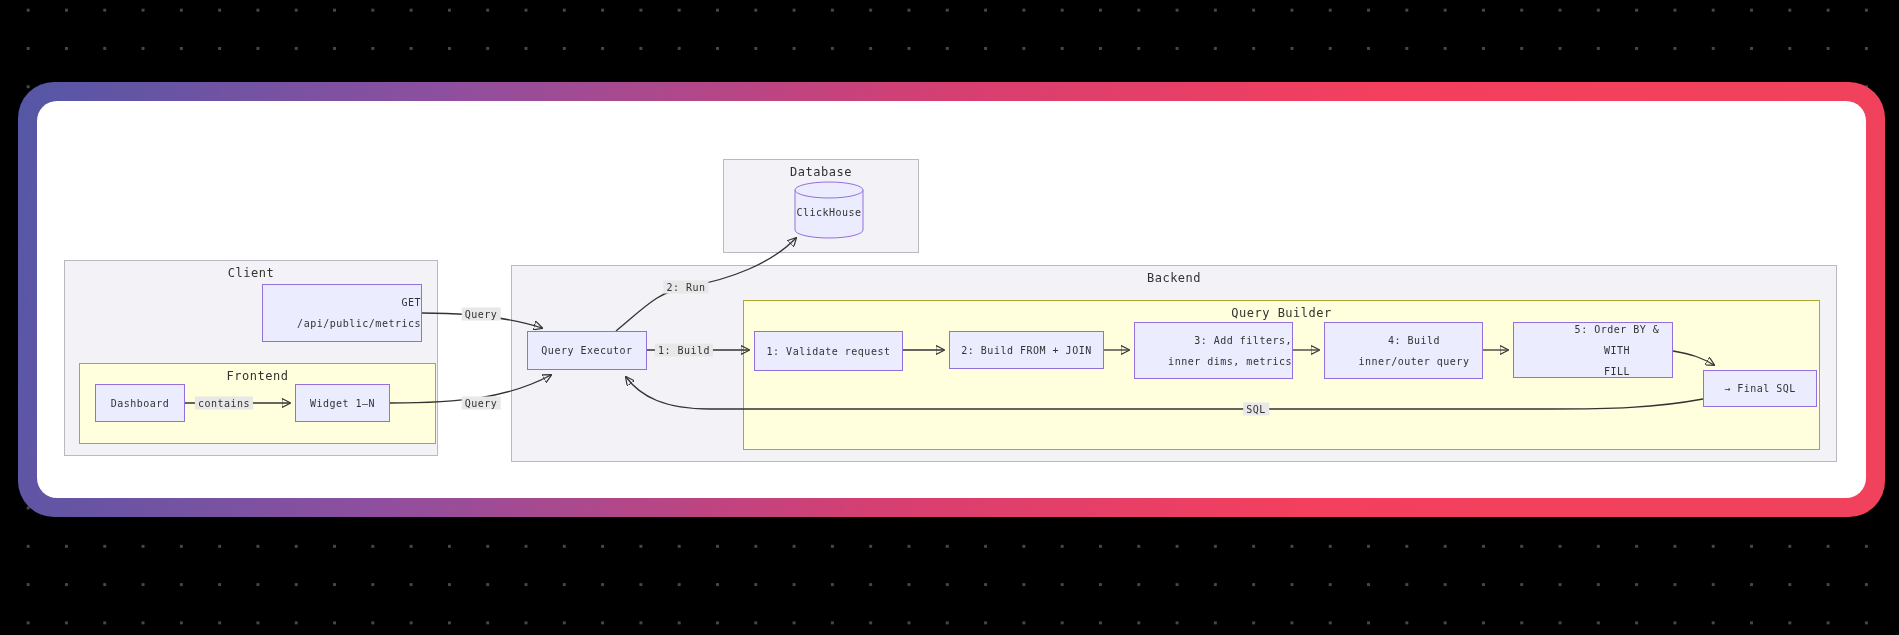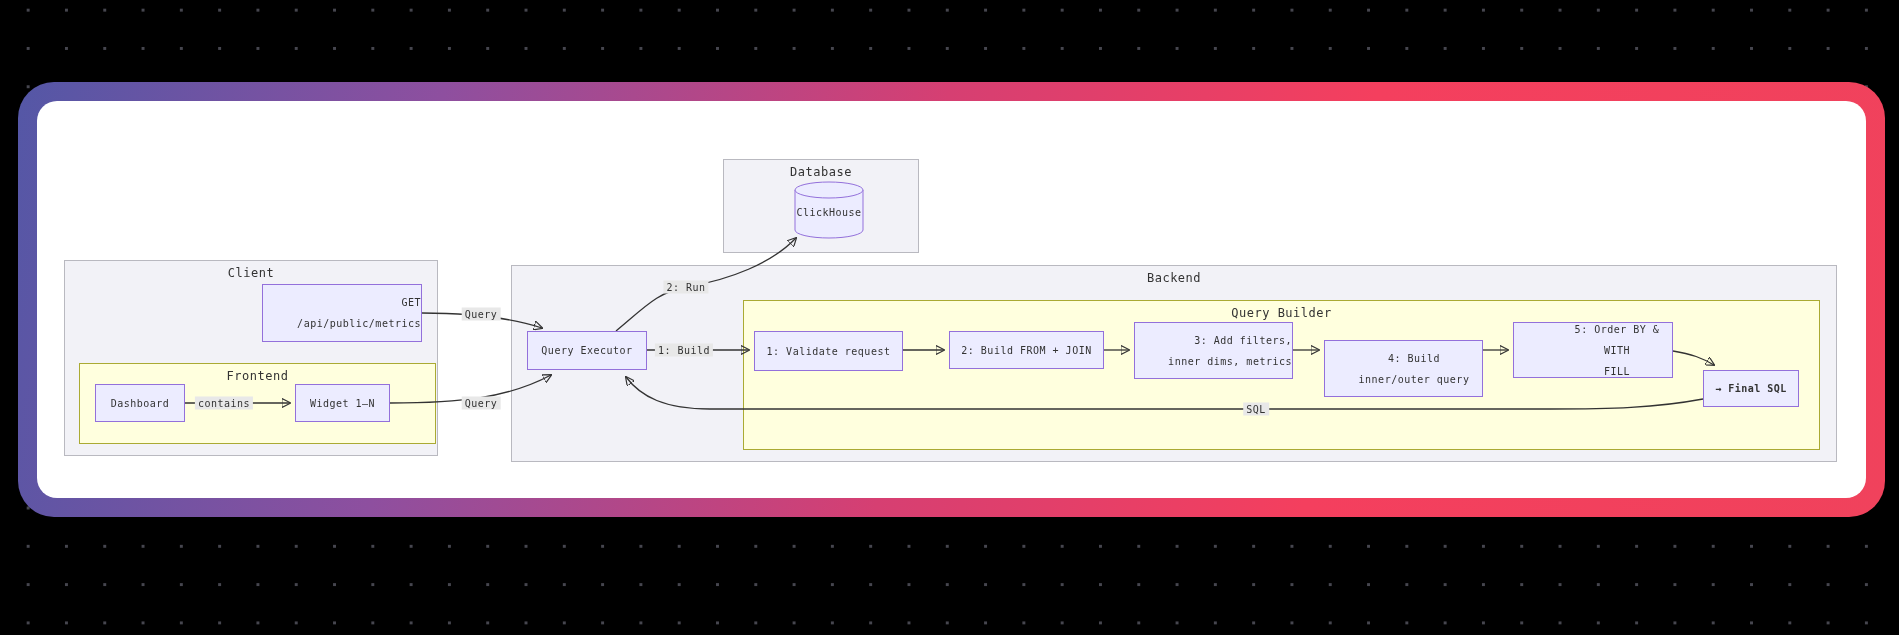--- a/index.html
+++ b/index.html
@@ -103,23 +103,23 @@
   #cl-db       { left: 723px; top: 159px; width: 196px;  height: 94px;  }
 
   
   #n-get       { left: 262px;  top: 284px; width: 160px; height: 58px; align-items: flex-end; }
   #n-dashboard { left: 95px;   top: 384px; width: 90px;  height: 38px; }
   #n-widget    { left: 295px;  top: 384px; width: 95px;  height: 38px; }
   #n-qe        { left: 527px;  top: 331px; width: 120px; height: 39px; }
   #n-s1        { left: 754px;  top: 331px; width: 149px; height: 40px; }
   #n-s2        { left: 949px;  top: 331px; width: 155px; height: 38px; }
   #n-s3        { left: 1134px; top: 322px; width: 159px; height: 57px; align-items: flex-end; }
-  #n-s4        { left: 1324px; top: 340px; width: 159px; height: 57px; padding-left: 21px; }
+  #n-s4        { left: 1324px; top: 322px; width: 159px; height: 57px; padding-left: 21px; }
   #n-s5        { left: 1513px; top: 322px; width: 160px; height: 56px; padding-left: 48px; }
-  #n-final     { left: 1703px; top: 370px; width: 96px; height: 37px; font-weight: bold; }
+  #n-final     { left: 1703px; top: 370px; width: 114px; height: 37px; }
 
   
   #el-q1       { left: 481px;  top: 314px; }
   #el-q2       { left: 481px;  top: 403px; }
   #el-contains { left: 224px;  top: 403px; }
   #el-run      { left: 686px;  top: 287px; }
   #el-build    { left: 684px;  top: 350px; }
   #el-sql      { left: 1256px; top: 409px; }
 </style>
 </head>

